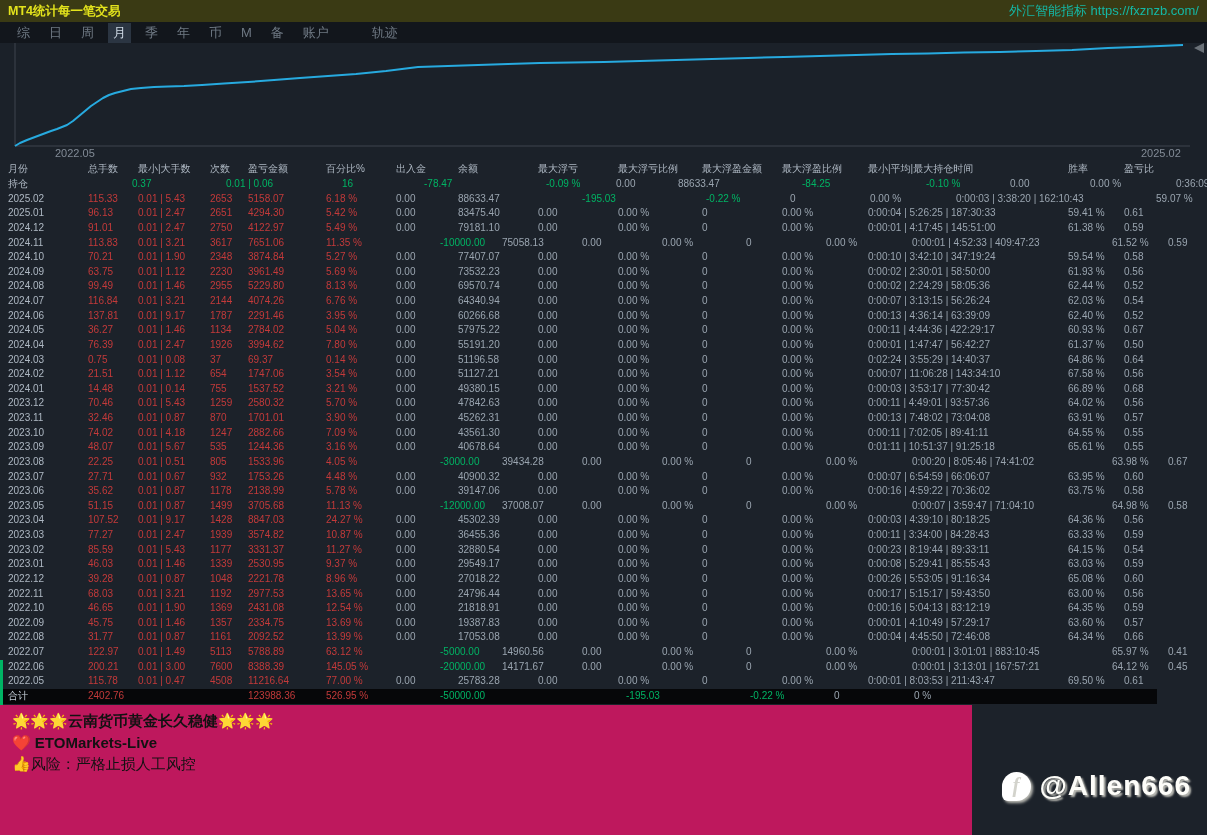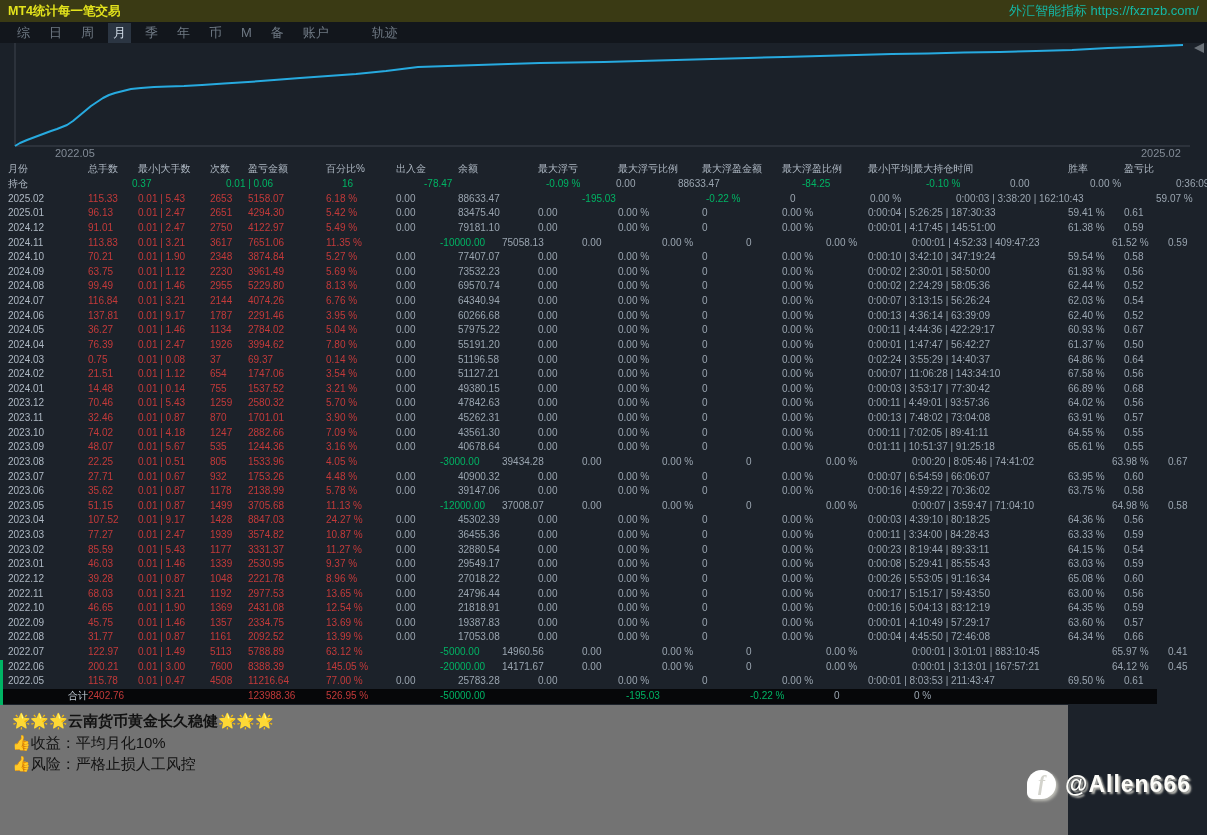--- a/index.html
+++ b/index.html
@@ -28,35 +28,35 @@
   
   .table{position:absolute;top:160px;left:0;width:1157px;height:545px;font-size:10px;}
   .tr{height:14.64px;line-height:14.64px;white-space:nowrap;padding-left:8px;}
   .tr.head{height:17px;line-height:17px;}
   .td{display:inline-block;vertical-align:top;overflow:hidden;}
   .c0{width:80px;} .c1{width:50px;} .c2{width:72px;} .c3{width:38px;} .c4{width:78px;}
   .c5{width:70px;} .c6{width:62px;} .c7{width:80px;} .c8{width:80px;} .c9{width:84px;}
   .c10{width:80px;} .c11{width:86px;} .c12{width:200px;} .c13{width:56px;} .c14{width:80px;}
   .h{color:#adb7c2;} .m{color:#aeb8c3;} .r{color:#c33a3a;} .g{color:#00b464;margin-left:44px;} .n{color:#9aa5b0;}
   .tr.total{background:#060709;}
-  .tr.total .m{color:#c6d0da;text-align:right;}
+  .tr.total .m{color:#c6d0da;}
   .leftmark{position:absolute;left:0;top:660px;width:3px;height:45px;background:#00b464;}
 
   
-  .footer{position:absolute;top:705px;left:0;width:1068px;height:130px;background:#737373;
+  .footer{position:absolute;top:705px;left:0;width:972px;height:130px;background:#be185d;
           padding:5px 0 0 12px;box-sizing:border-box;color:#121212;}
   .fline{font-size:15px;line-height:21.5px;}
   .fline.b{font-weight:bold;}
 
   
   .watermark{position:absolute;right:16px;top:770px;display:flex;align-items:center;gap:9px;}
   .wicon{width:29px;height:29px;background:#fff;border-radius:50% 50% 50% 6px;
          box-shadow:2px 2px 3px #bdbdb6;color:#d3d3cc;text-align:center;line-height:27px;
          font-family:"Liberation Serif",serif;font-weight:bold;font-style:italic;font-size:21px;}
-  .wtext{font-size:23px;font-weight:bold;color:#fdfdf9;text-shadow:2px 2px 2px #bfbfb8;
+  .wtext{font-size:28px;font-weight:bold;color:#fdfdf9;text-shadow:2px 2px 2px #bfbfb8;
          letter-spacing:1px;}
 </style>
 </head>
 <body>
 
 <div class="app">
 
   <div class="titlebar">
     <span class="wtitle">MT4统计每一笔交易</span>
     <span class="brand">外汇智能指标 https://fxznzb.com/</span>
@@ -126,21 +126,21 @@
         <div class="tr"><span class="td c0 m">2022.06</span><span class="td c1 r">200.21</span><span class="td c2 r">0.01 | 3.00</span><span class="td c3 r">7600</span><span class="td c4 r">8388.39</span><span class="td c5 r">145.05 %</span><span class="td c6 g">-20000.00</span><span class="td c7 n">14171.67</span><span class="td c8 n">0.00</span><span class="td c9 n">0.00 %</span><span class="td c10 n">0</span><span class="td c11 n">0.00 %</span><span class="td c12 n">0:00:01 | 3:13:01 | 167:57:21</span><span class="td c13 n">64.12 %</span><span class="td c14 n">0.45</span></div>
         <div class="tr"><span class="td c0 m">2022.05</span><span class="td c1 r">115.78</span><span class="td c2 r">0.01 | 0.47</span><span class="td c3 r">4508</span><span class="td c4 r">11216.64</span><span class="td c5 r">77.00 %</span><span class="td c6 n">0.00</span><span class="td c7 n">25783.28</span><span class="td c8 n">0.00</span><span class="td c9 n">0.00 %</span><span class="td c10 n">0</span><span class="td c11 n">0.00 %</span><span class="td c12 n">0:00:01 | 8:03:53 | 211:43:47</span><span class="td c13 n">69.50 %</span><span class="td c14 n">0.61</span></div>
         <div class="tr total"><span class="td c0 m">合计</span><span class="td c1 r">2402.76</span><span class="td c2 n"></span><span class="td c3 n"></span><span class="td c4 r">123988.36</span><span class="td c5 r">526.95 %</span><span class="td c6 g">-50000.00</span><span class="td c7 n"></span><span class="td c8 g">-195.03</span><span class="td c9 g">-0.22 %</span><span class="td c10 n">0</span><span class="td c11 n">0 %</span><span class="td c12 n"></span><span class="td c13 n"></span><span class="td c14 n"></span></div>
       </div>
   </div>
 
   <div class="leftmark"></div>
 
   <div class="footer" id="footer">
       <div class="fline b">🌟🌟🌟云南货币黄金长久稳健🌟🌟🌟</div>
-      <div class="fline">👍收益：平均月化10%</div>
+      <div class="fline b">❤️ ETOMarkets-Live</div>
       <div class="fline">👍风险：严格止损人工风控</div>
     </div>
 
   <div class="watermark">
     <span class="wicon">f</span>
     <span class="wtext">@Allen666</span>
   </div>
 
 </div>
 

